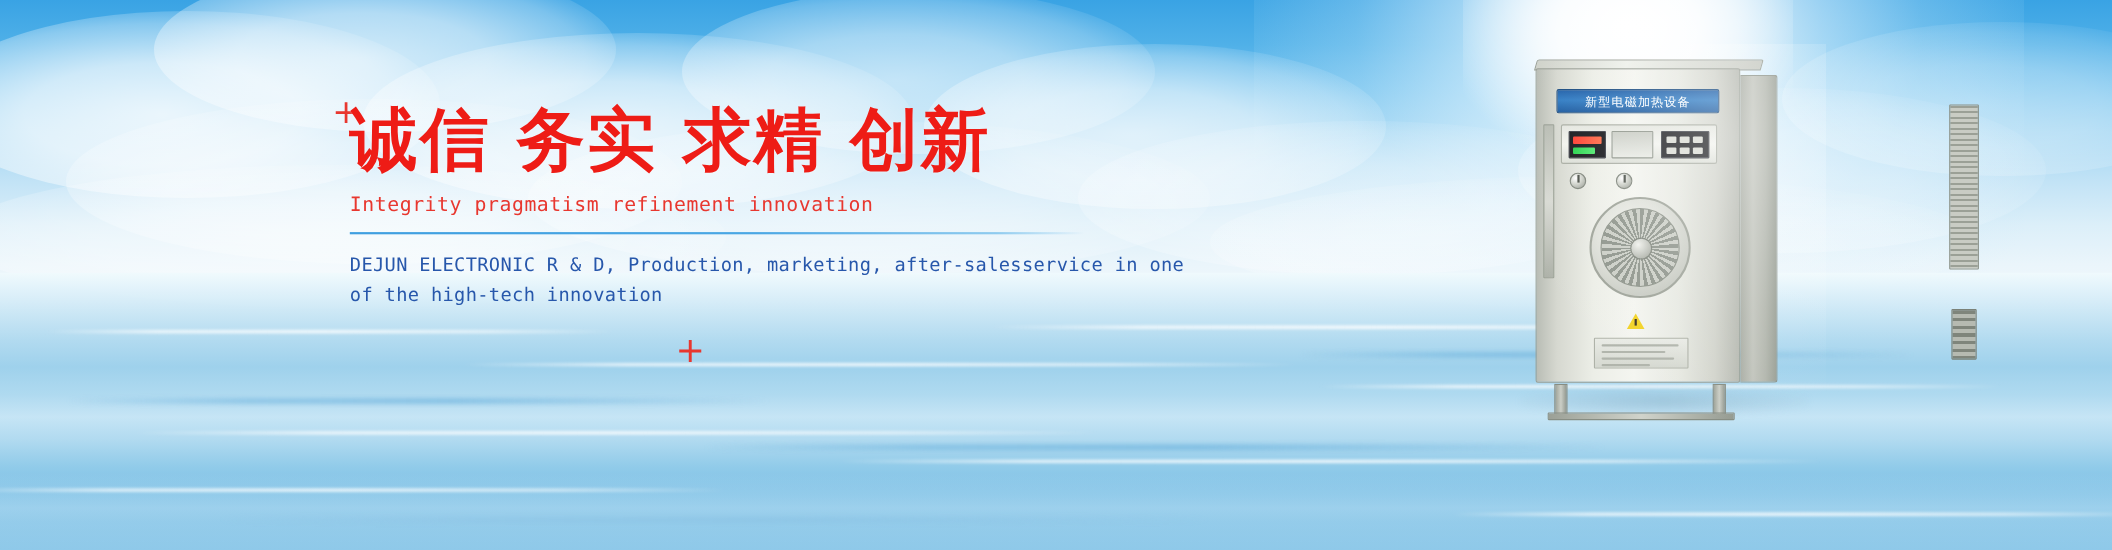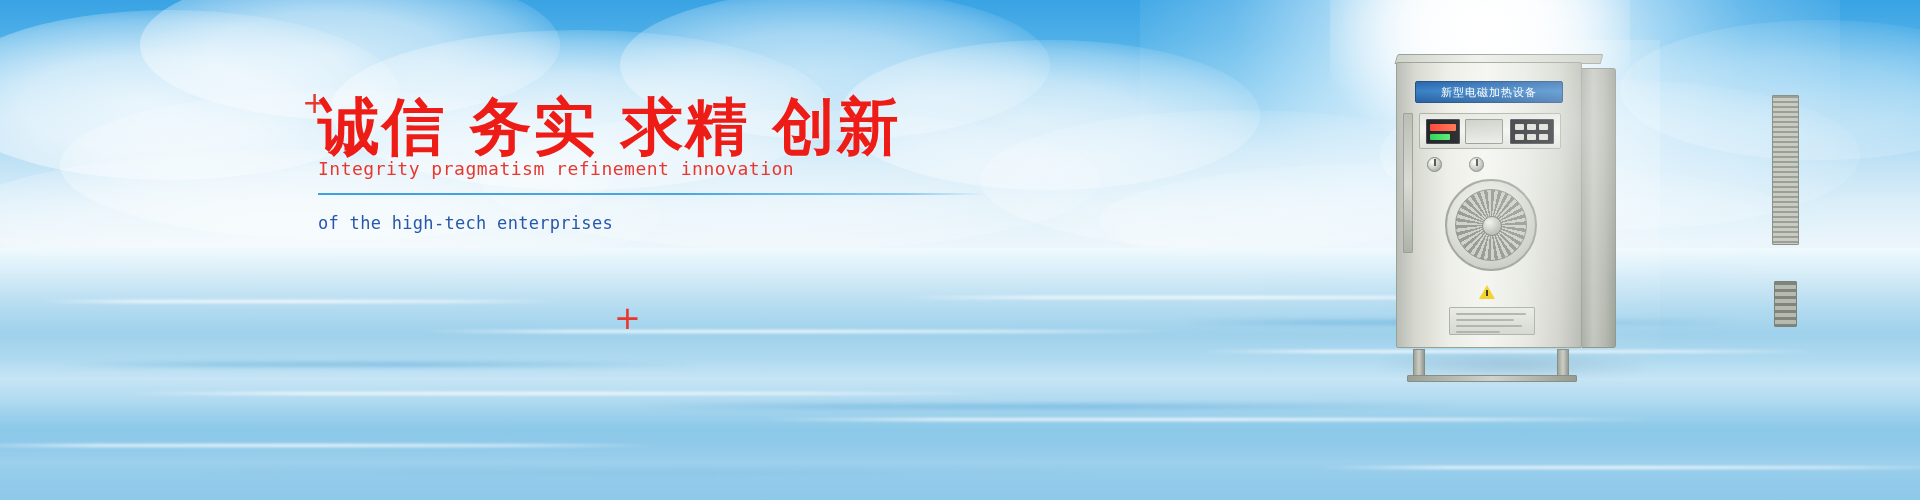--- a/index.html
+++ b/index.html
@@ -150,20 +150,21 @@
     font-size: 62px;
     font-weight: 700;
     color: #ee1c16;
     letter-spacing: 2px;
     line-height: 1;
     white-space: nowrap;
     text-shadow: 0 1px 2px rgba(255,255,255,0.35);
   }
 
   .sub-en-red {
+    margin-top: 18px;
     font-family: "DejaVu Sans Mono", "Liberation Mono", monospace;
     font-size: 18px;
     color: #e8372f;
     letter-spacing: 0.5px;
     white-space: nowrap;
   }
 
   .divider {
     margin-top: 14px;
     width: 668px;
@@ -496,21 +497,22 @@
   <div class="shore-glow"></div>
 
   <div class="plus plus-a">+</div>
   <div class="plus plus-b">+</div>
 
   <div class="text-block">
     <div class="headline">诚信 务实 求精 创新</div>
     <div class="sub-en-red">Integrity  pragmatism  refinement  innovation</div>
     <div class="divider"></div>
     <div class="sub-en-blue">
-      <div>of the high-tech enterprises</div>
+      <div>DEJUN ELECTRONIC R &amp; D, Production, marketing, after-salesservice in one</div>
+      <div>of the high-tech innovation</div>
     </div>
   </div>
 
   <div class="mach-shadow"></div>
   <div class="machine">
     <div class="mach-top"></div>
     <div class="mach-side">
       <div class="vents"></div>
       <div class="vents2"></div>
     </div>

